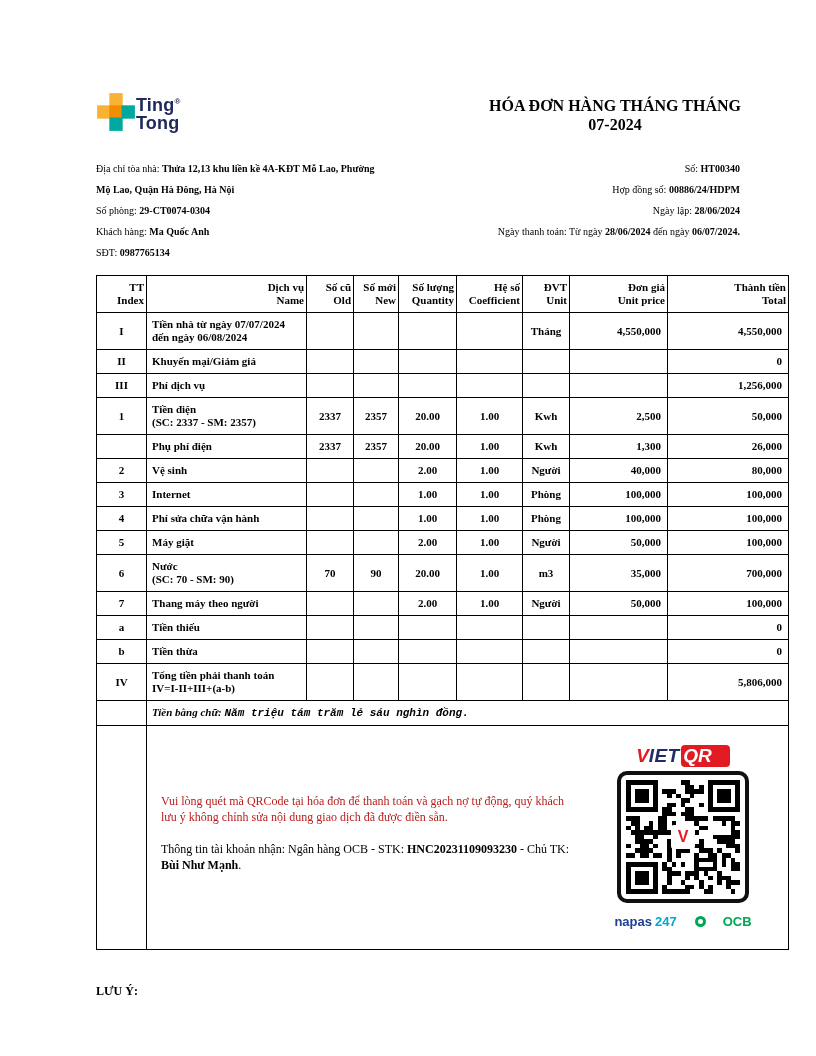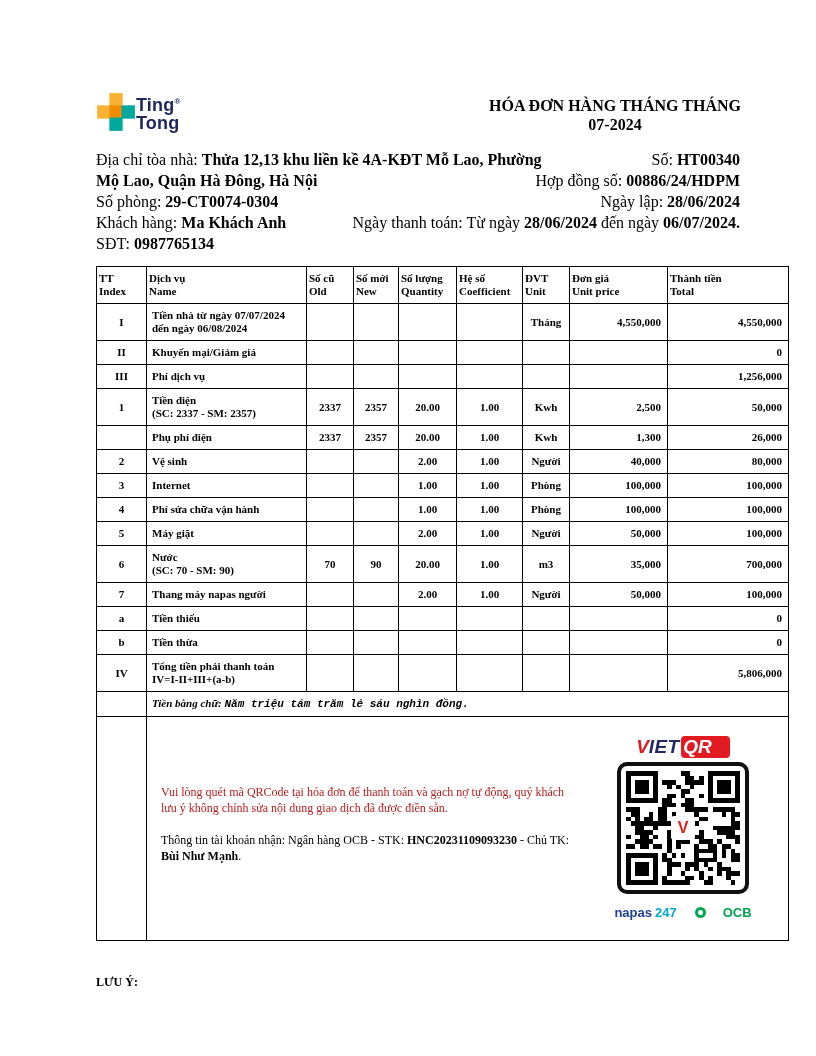--- a/index.html
+++ b/index.html
@@ -13,28 +13,28 @@
 
   
   .doc-header { display: flex; justify-content: space-between; align-items: flex-start; }
   .logo { display: flex; align-items: center; margin-top: 2px; }
   .logo-icon { width: 40px; height: 40px; }
   .logo-text { font-family: "Liberation Sans", sans-serif; font-weight: 700; color: #20295c; font-size: 18px; line-height: 18px; letter-spacing: 0.2px; }
   .reg { font-size: 8px; vertical-align: super; }
   .doc-title { width: 262px; margin-right: 42px; margin-top: 6px; text-align: center; font-weight: 700; font-size: 16px; line-height: 19px; }
 
   
-  .info { margin-top: 15px; font-size: 16px; }
+  .info { margin-top: 24px; font-size: 10px; }
   .info-row { display: flex; justify-content: space-between; line-height: 21px; }
   .info-right { margin-right: 48px; white-space: nowrap; }
 
   
   .invoice-table { width: 692px; border-collapse: collapse; margin-top: 12px; font-size: 11px; table-layout: fixed; }
   .invoice-table th, .invoice-table td { border: 1px solid #000; padding: 5px 5px; vertical-align: middle; }
-  .invoice-table th { text-align: left; font-weight: 700; padding: 5px 2px; }
+  .invoice-table th { text-align: right; font-weight: 700; padding: 5px 2px; }
   .invoice-table th div { line-height: 13px; }
   .invoice-table td { font-weight: 700; line-height: 13px; overflow: hidden; }
   td.c { text-align: center; }
   td.r { text-align: right; padding-right: 6px; }
   td.l { text-align: left; }
 
   
   .words-cell { font-weight: 400; font-style: italic; }
   .words-cell b { font-style: italic; font-family: Liberation Mono, monospace; }
 
@@ -92,21 +92,21 @@
     </div>
     <div class="info-row">
       <div class="info-left"><b>Mộ Lao, Quận Hà Đông, Hà Nội</b></div>
       <div class="info-right"><span>Hợp đồng số: </span><b>00886/24/HDPM</b></div>
     </div>
     <div class="info-row">
       <div class="info-left"><span>Số phòng: </span><b>29-CT0074-0304</b></div>
       <div class="info-right"><span>Ngày lập: </span><b>28/06/2024</b></div>
     </div>
     <div class="info-row">
-      <div class="info-left"><span>Khách hàng: </span><b>Ma Khách Anh</b></div>
+      <div class="info-left"><span>Khách hàng: </span><b>Ma Quốc Anh</b></div>
       <div class="info-right"><span>Ngày thanh toán: Từ ngày </span><b>28/06/2024</b><span> đến ngày </span><b>06/07/2024.</b></div>
     </div>
     <div class="info-row">
       <div class="info-left"><span>SĐT: </span><b>0987765134</b></div>
     </div>
   </div>
 
   <table class="invoice-table">
     <colgroup>
       <col style="width:50px">
@@ -289,21 +289,21 @@
     <td class="c">90</td>
     <td class="c">20.00</td>
     <td class="c">1.00</td>
     <td class="c">m3</td>
     <td class="r">35,000</td>
     <td class="r">700,000</td>
   </tr>
         <tr>
     <td class="c">7</td>
     <td class="l">
-            <div class="nm">Thang máy napas người</div>
+            <div class="nm">Thang máy theo người</div>
           </td>
     <td class="c"></td>
     <td class="c"></td>
     <td class="c">2.00</td>
     <td class="c">1.00</td>
     <td class="c">Người</td>
     <td class="r">50,000</td>
     <td class="r">100,000</td>
   </tr>
         <tr>

